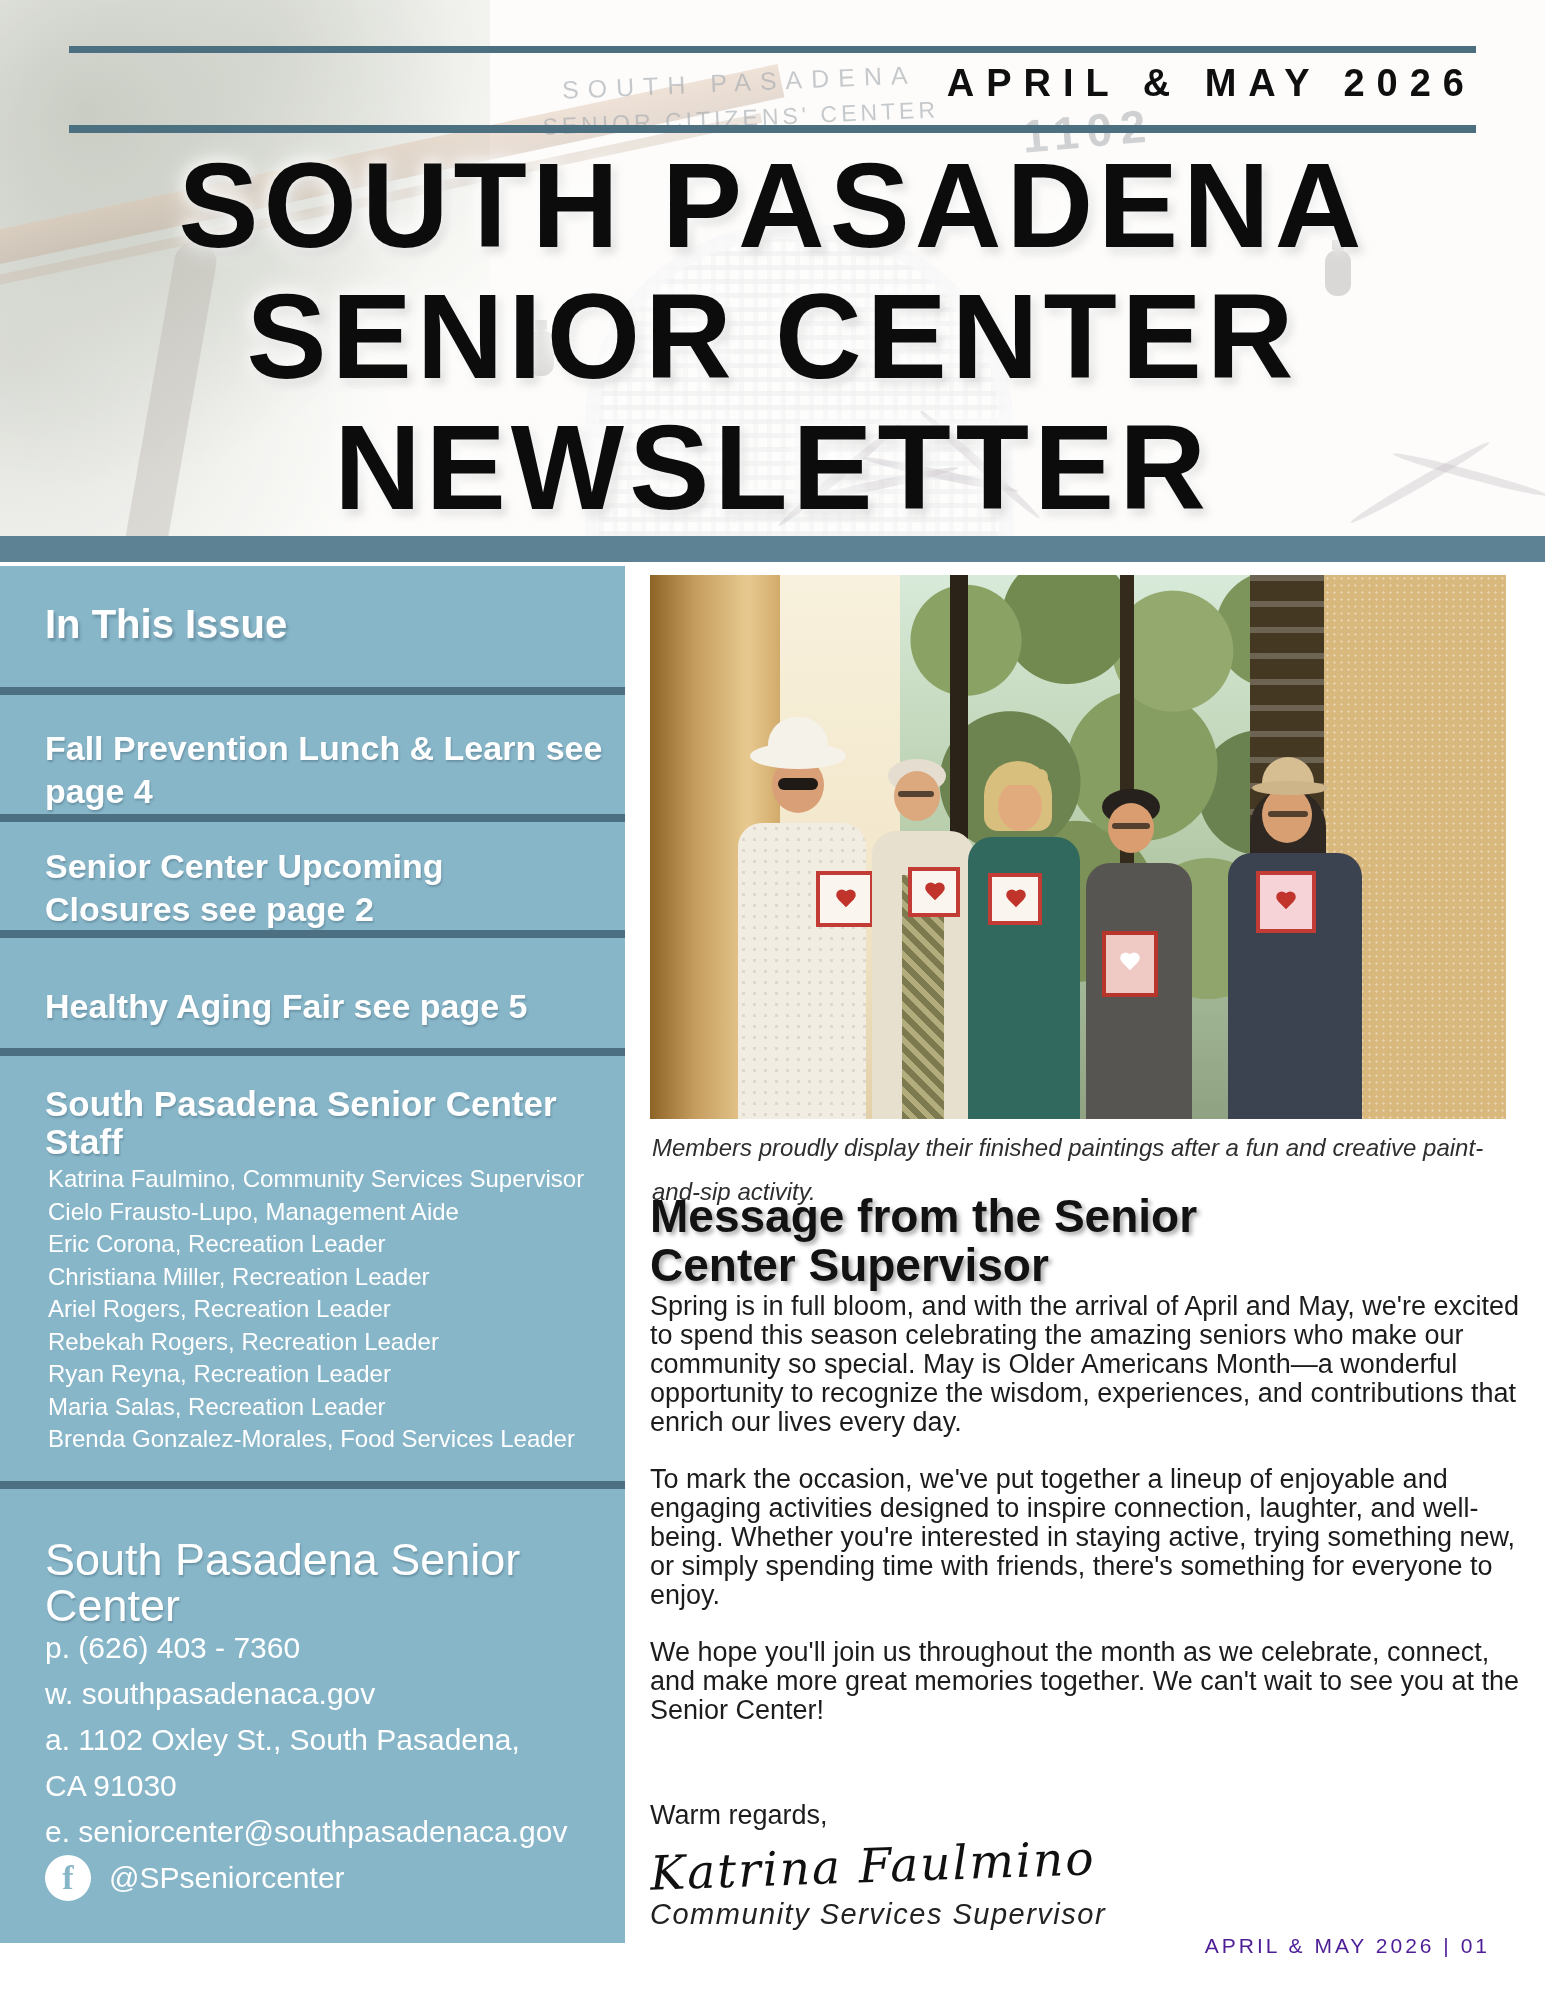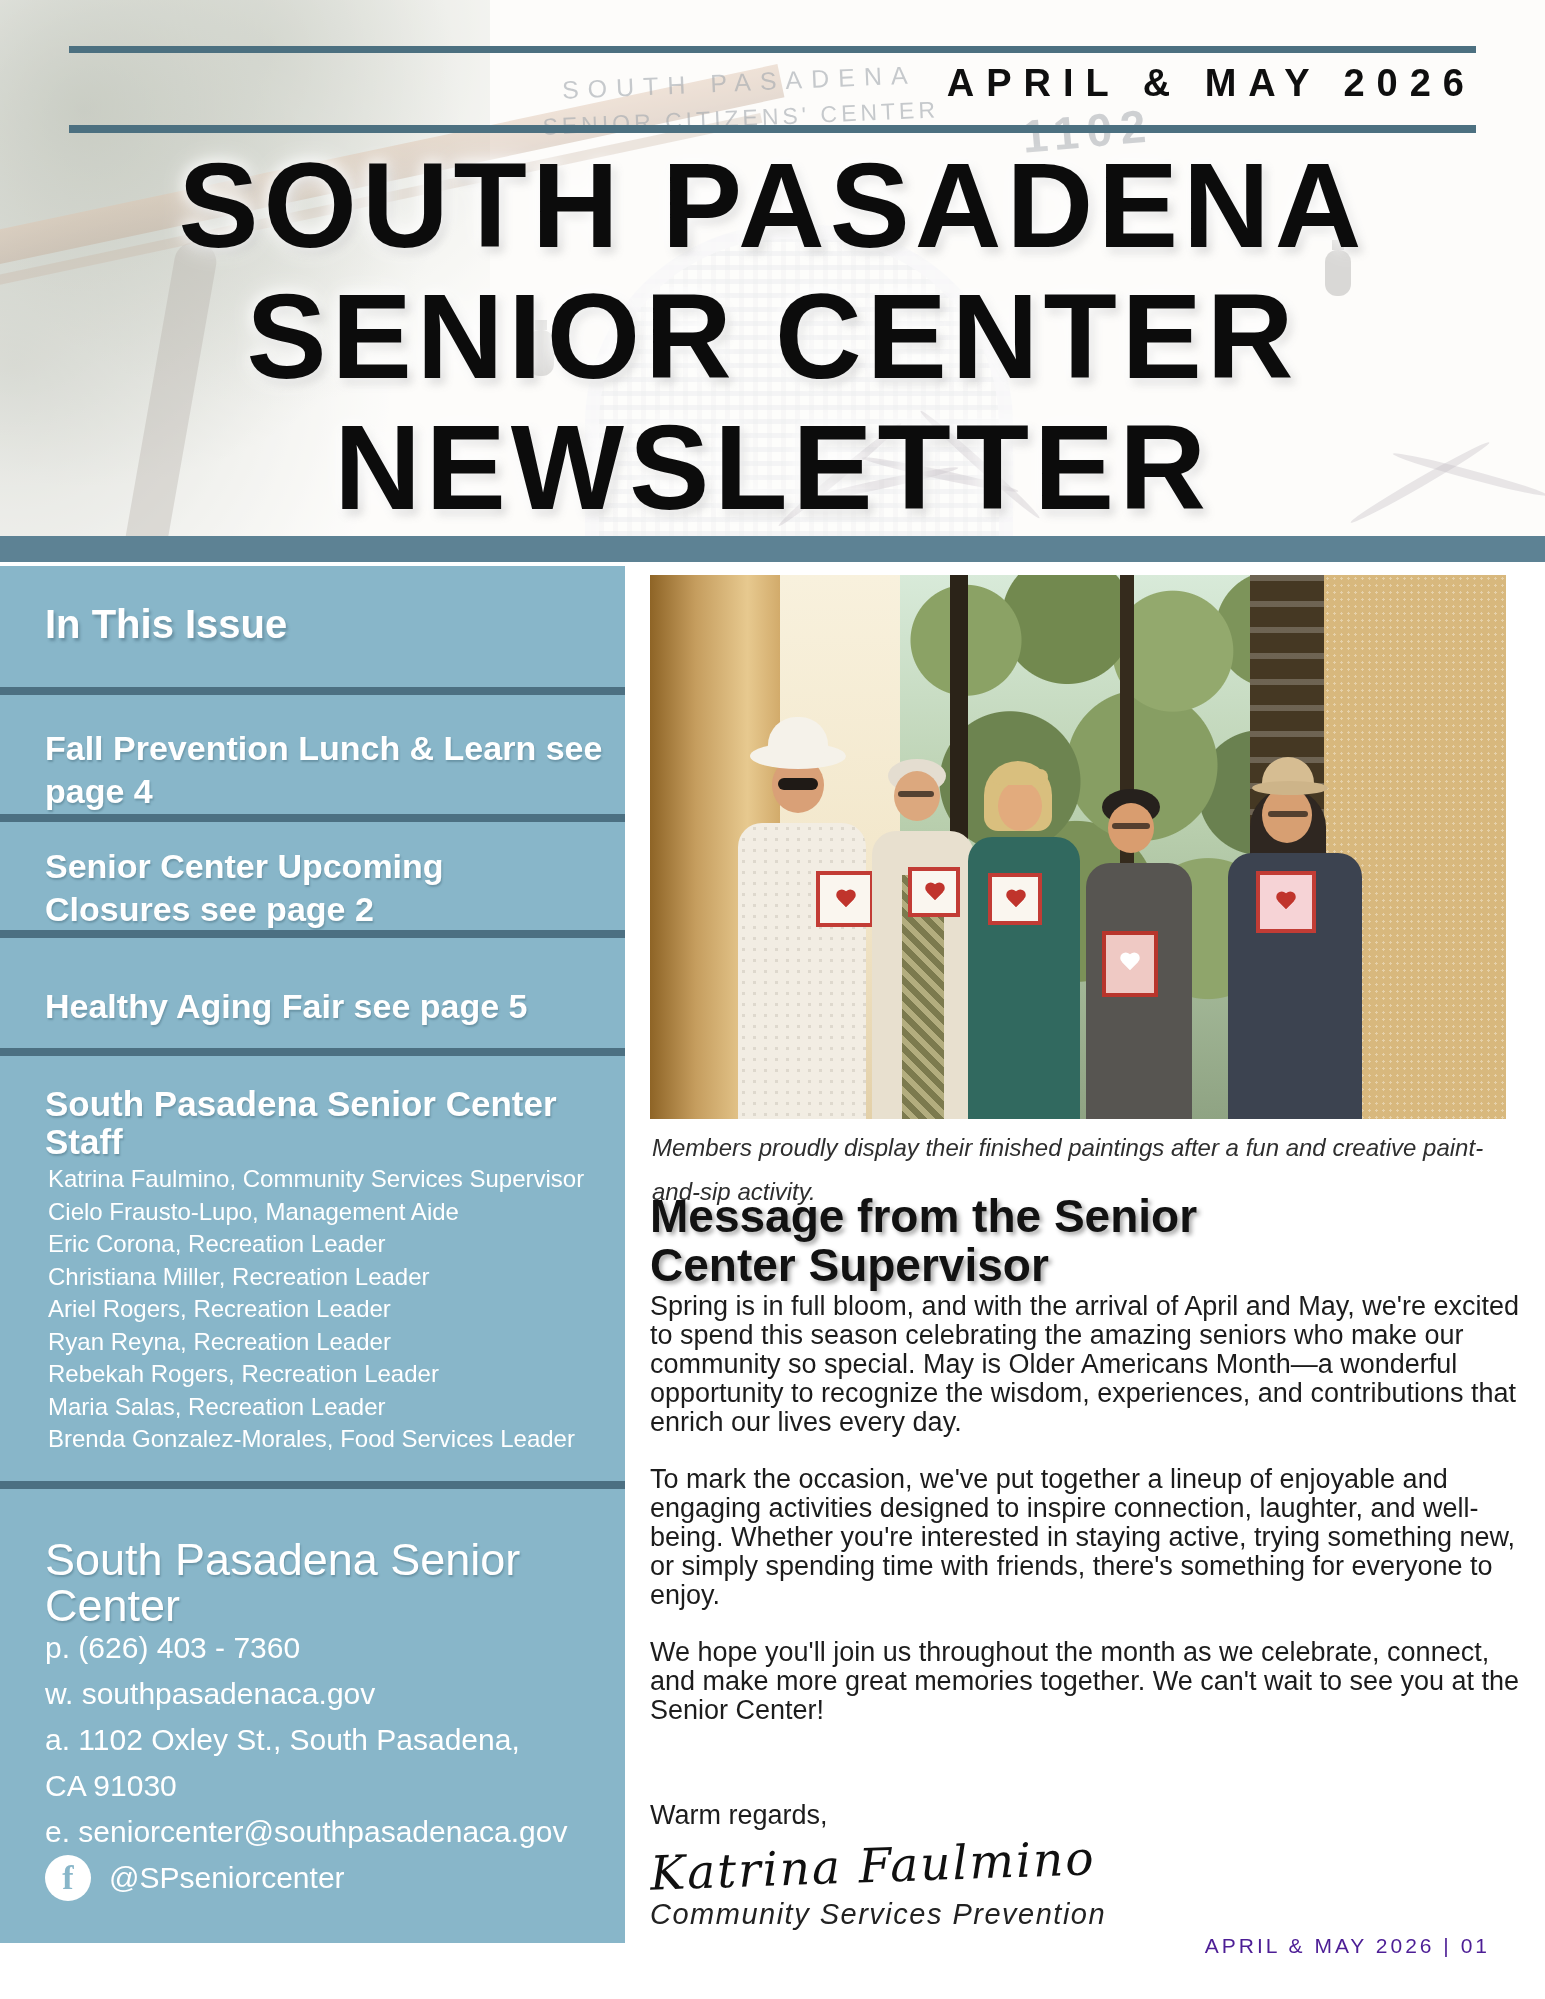--- a/index.html
+++ b/index.html
@@ -179,22 +179,22 @@
       <div>South Pasadena Senior Center</div>
       <div>Staff</div>
     </div>
 
     <div class="staff-list">
       <div class="staff-line">Katrina Faulmino, Community Services Supervisor</div>
       <div class="staff-line">Cielo Frausto-Lupo, Management Aide</div>
       <div class="staff-line">Eric Corona, Recreation Leader</div>
       <div class="staff-line">Christiana Miller, Recreation Leader</div>
       <div class="staff-line">Ariel Rogers, Recreation Leader</div>
+      <div class="staff-line">Rebekah Rogers, Recreation Leader</div>
       <div class="staff-line">Ryan Reyna, Recreation Leader</div>
-      <div class="staff-line">Rebekah Rogers, Recreation Leader</div>
       <div class="staff-line">Maria Salas, Recreation Leader</div>
       <div class="staff-line">Brenda Gonzalez-Morales, Food Services Leader</div>
     </div>
 
     <div class="sb-divider" style="top:915px;"></div>
 
     <div class="ct-heading">
       <div>South Pasadena Senior</div>
       <div>Center</div>
     </div>
@@ -275,16 +275,16 @@
   </div>
 
   <div class="bodycopy">
     <p>Spring is in full bloom, and with the arrival of April and May, we're excited to spend this season celebrating the amazing seniors who make our community so special. May is Older Americans Month—a wonderful opportunity to recognize the wisdom, experiences, and contributions that enrich our lives every day.</p>
     <p>To mark the occasion, we've put together a lineup of enjoyable and engaging activities designed to inspire connection, laughter, and well-being. Whether you're interested in staying active, trying something new, or simply spending time with friends, there's something for everyone to enjoy.</p>
     <p>We hope you'll join us throughout the month as we celebrate, connect, and make more great memories together. We can't wait to see you at the Senior Center!</p>
   </div>
 
   <div class="closing">Warm regards,</div>
   <div class="signature">Katrina Faulmino</div>
-  <div class="sig-title">Community Services Prevention</div>
+  <div class="sig-title">Community Services Supervisor</div>
 
   <div class="footer-text">APRIL &amp; MAY 2026 | 01</div>
 </div>
 
 </body></html>

